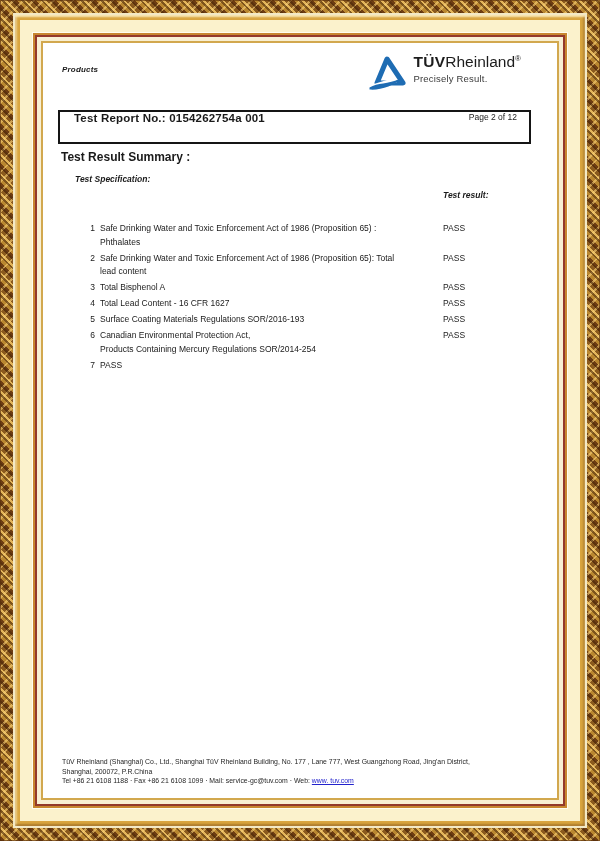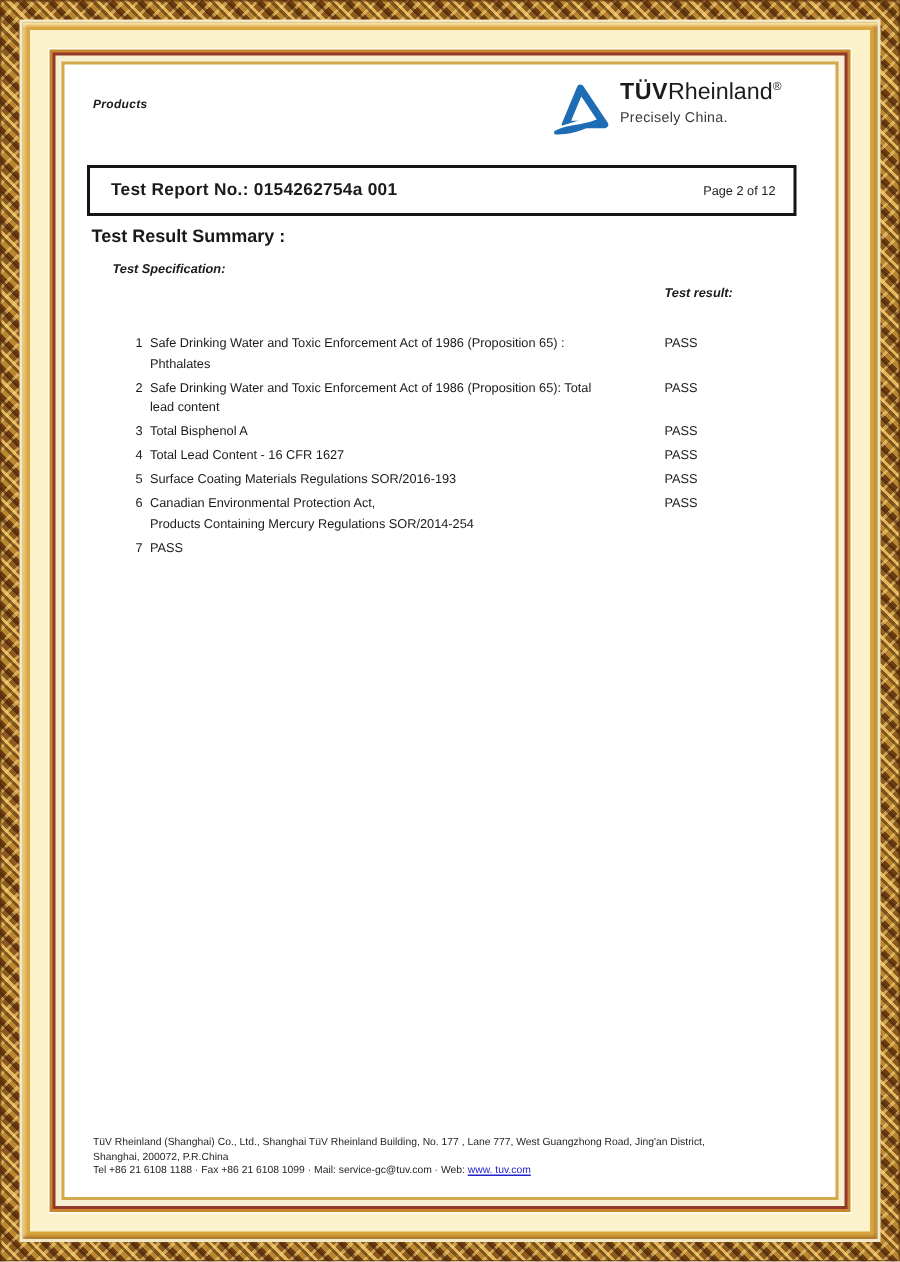--- a/index.html
+++ b/index.html
@@ -33,21 +33,21 @@
   .logo svg{display:block;margin-top:2px;}
   .logo-text{margin-left:7px;}
   .brand-line{font-size:15.5px;line-height:17px;color:#1c1c1c;white-space:nowrap;}
   .brand-bold{font-weight:bold;letter-spacing:.3px;}
   .brand-reg{font-weight:normal;}
   .brand-r{font-size:8px;vertical-align:super;line-height:0;}
   .tagline{font-size:9.5px;color:#3a3a3a;margin-top:3px;letter-spacing:.2px;}
 
   
   .report-box{position:absolute;left:15px;top:67px;width:473px;height:34px;border:2px solid #151515;
-      box-sizing:border-box;display:flex;align-items:center;justify-content:space-between;
+      box-sizing:border-box;display:flex;align-items:flex-start;justify-content:space-between;
       padding:0 12px 0 14px;background:#fff;}
   .report-title{font-size:11.5px;font-weight:bold;letter-spacing:.2px;}
   .page-label{font-size:8.5px;color:#222;margin-left:40px;}
 
   
   .summary-title{position:absolute;left:18px;top:107px;font-size:12px;font-weight:bold;}
   .body-col{position:absolute;left:32px;top:131px;width:482px;}
   .cols-header{display:grid;grid-template-columns:20px 338px auto;column-gap:5px;margin-bottom:22px;}
   .cols-header .spec-h{grid-column:1 / span 2;font-size:8.5px;font-weight:bold;font-style:italic;}
   .cols-header .res-h{font-size:8.5px;font-weight:bold;font-style:italic;margin-top:16px;}
@@ -79,21 +79,21 @@
   <div class="products">Products</div>
 
   <div class="logo">
     <svg width="38" height="36" viewBox="0 0 38 36">
       <path d="M19 4 L35 28 L9 28 Z" fill="none" stroke="#1e6cb3" stroke-width="5" stroke-linejoin="round"></path>
       <path d="M1 30.5 L27 22.5 L28.5 27.5 L2 35 Z" fill="#ffffff"></path>
       <path d="M1.5 32.5 C 10 27.5, 19 29.5, 33 23.5 C 27 30.5, 12 35.5, 1.5 34.5 Z" fill="#1e6cb3"></path>
     </svg>
     <div class="logo-text">
       <div class="brand-line"><span class="brand-bold">TÜV</span><span class="brand-reg">Rheinland</span><span class="brand-r">®</span></div>
-      <div class="tagline">Precisely China.</div>
+      <div class="tagline">Precisely Result.</div>
     </div>
   </div>
 
   <div class="report-box">
     <span class="report-title">Test Report No.: 0154262754a 001</span>
     <span class="page-label">Page 2 of 12</span>
   </div>
 
   <div class="summary-title">Test Result Summary :</div>
 

